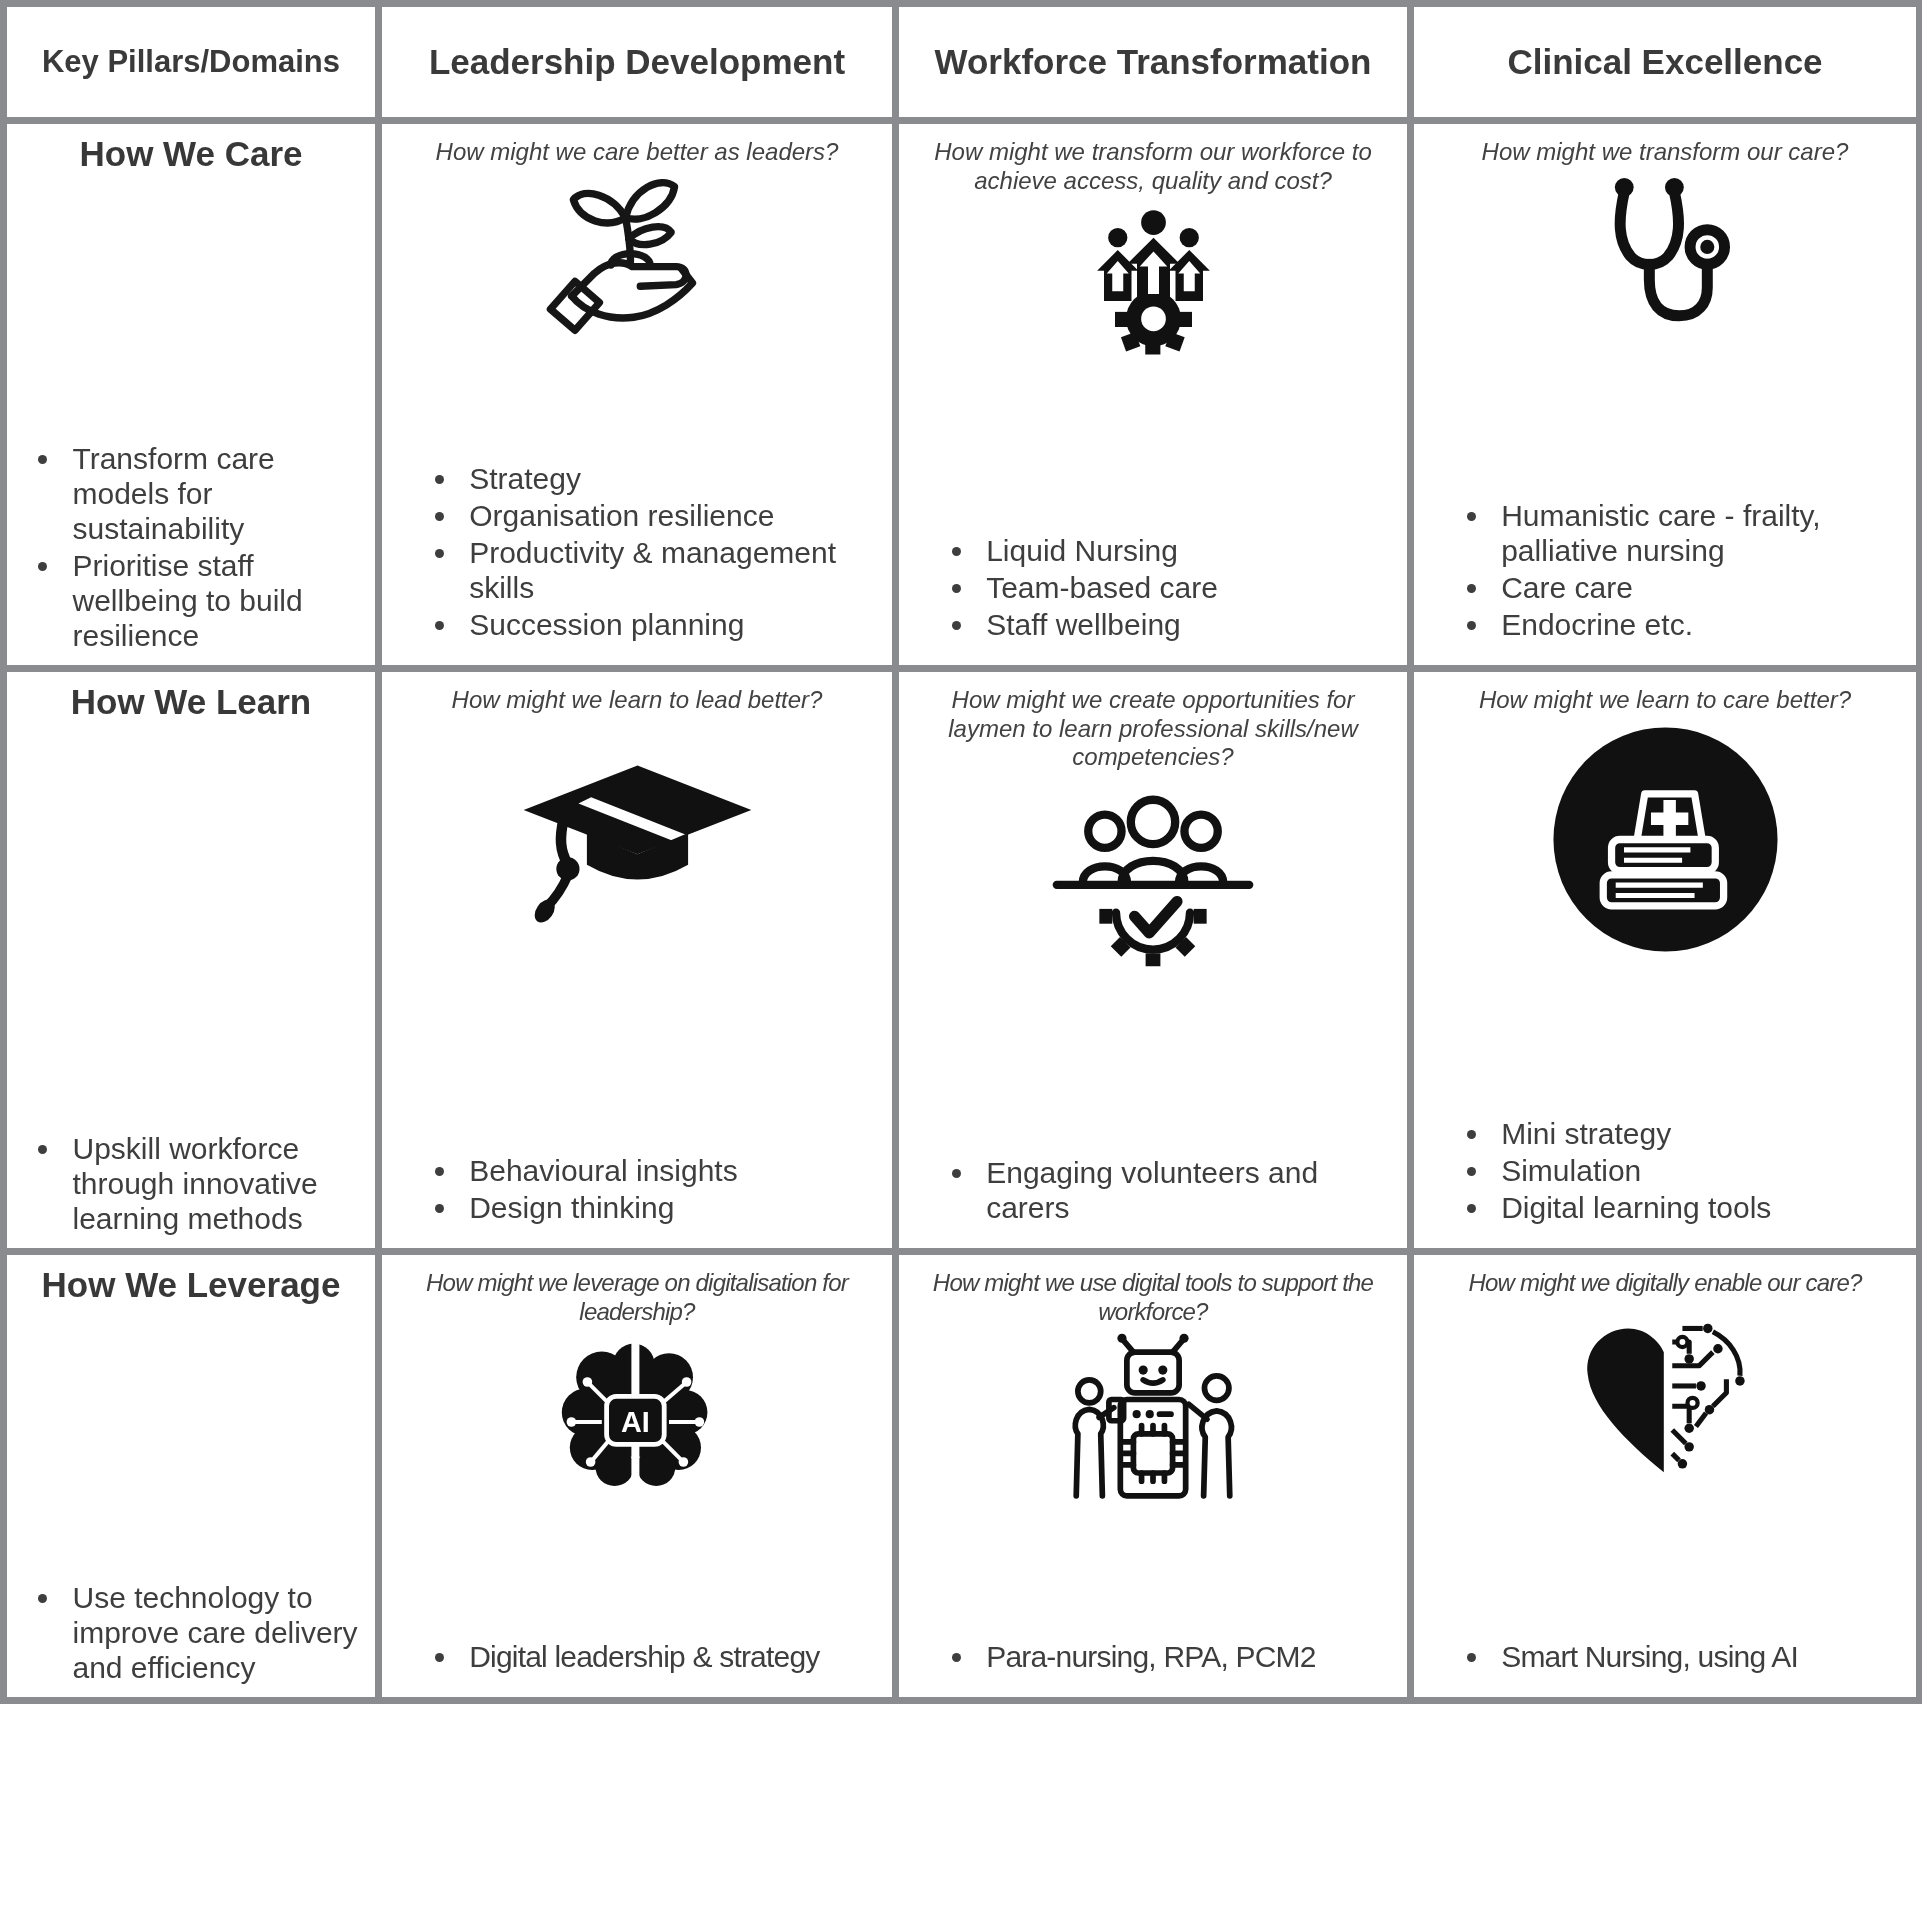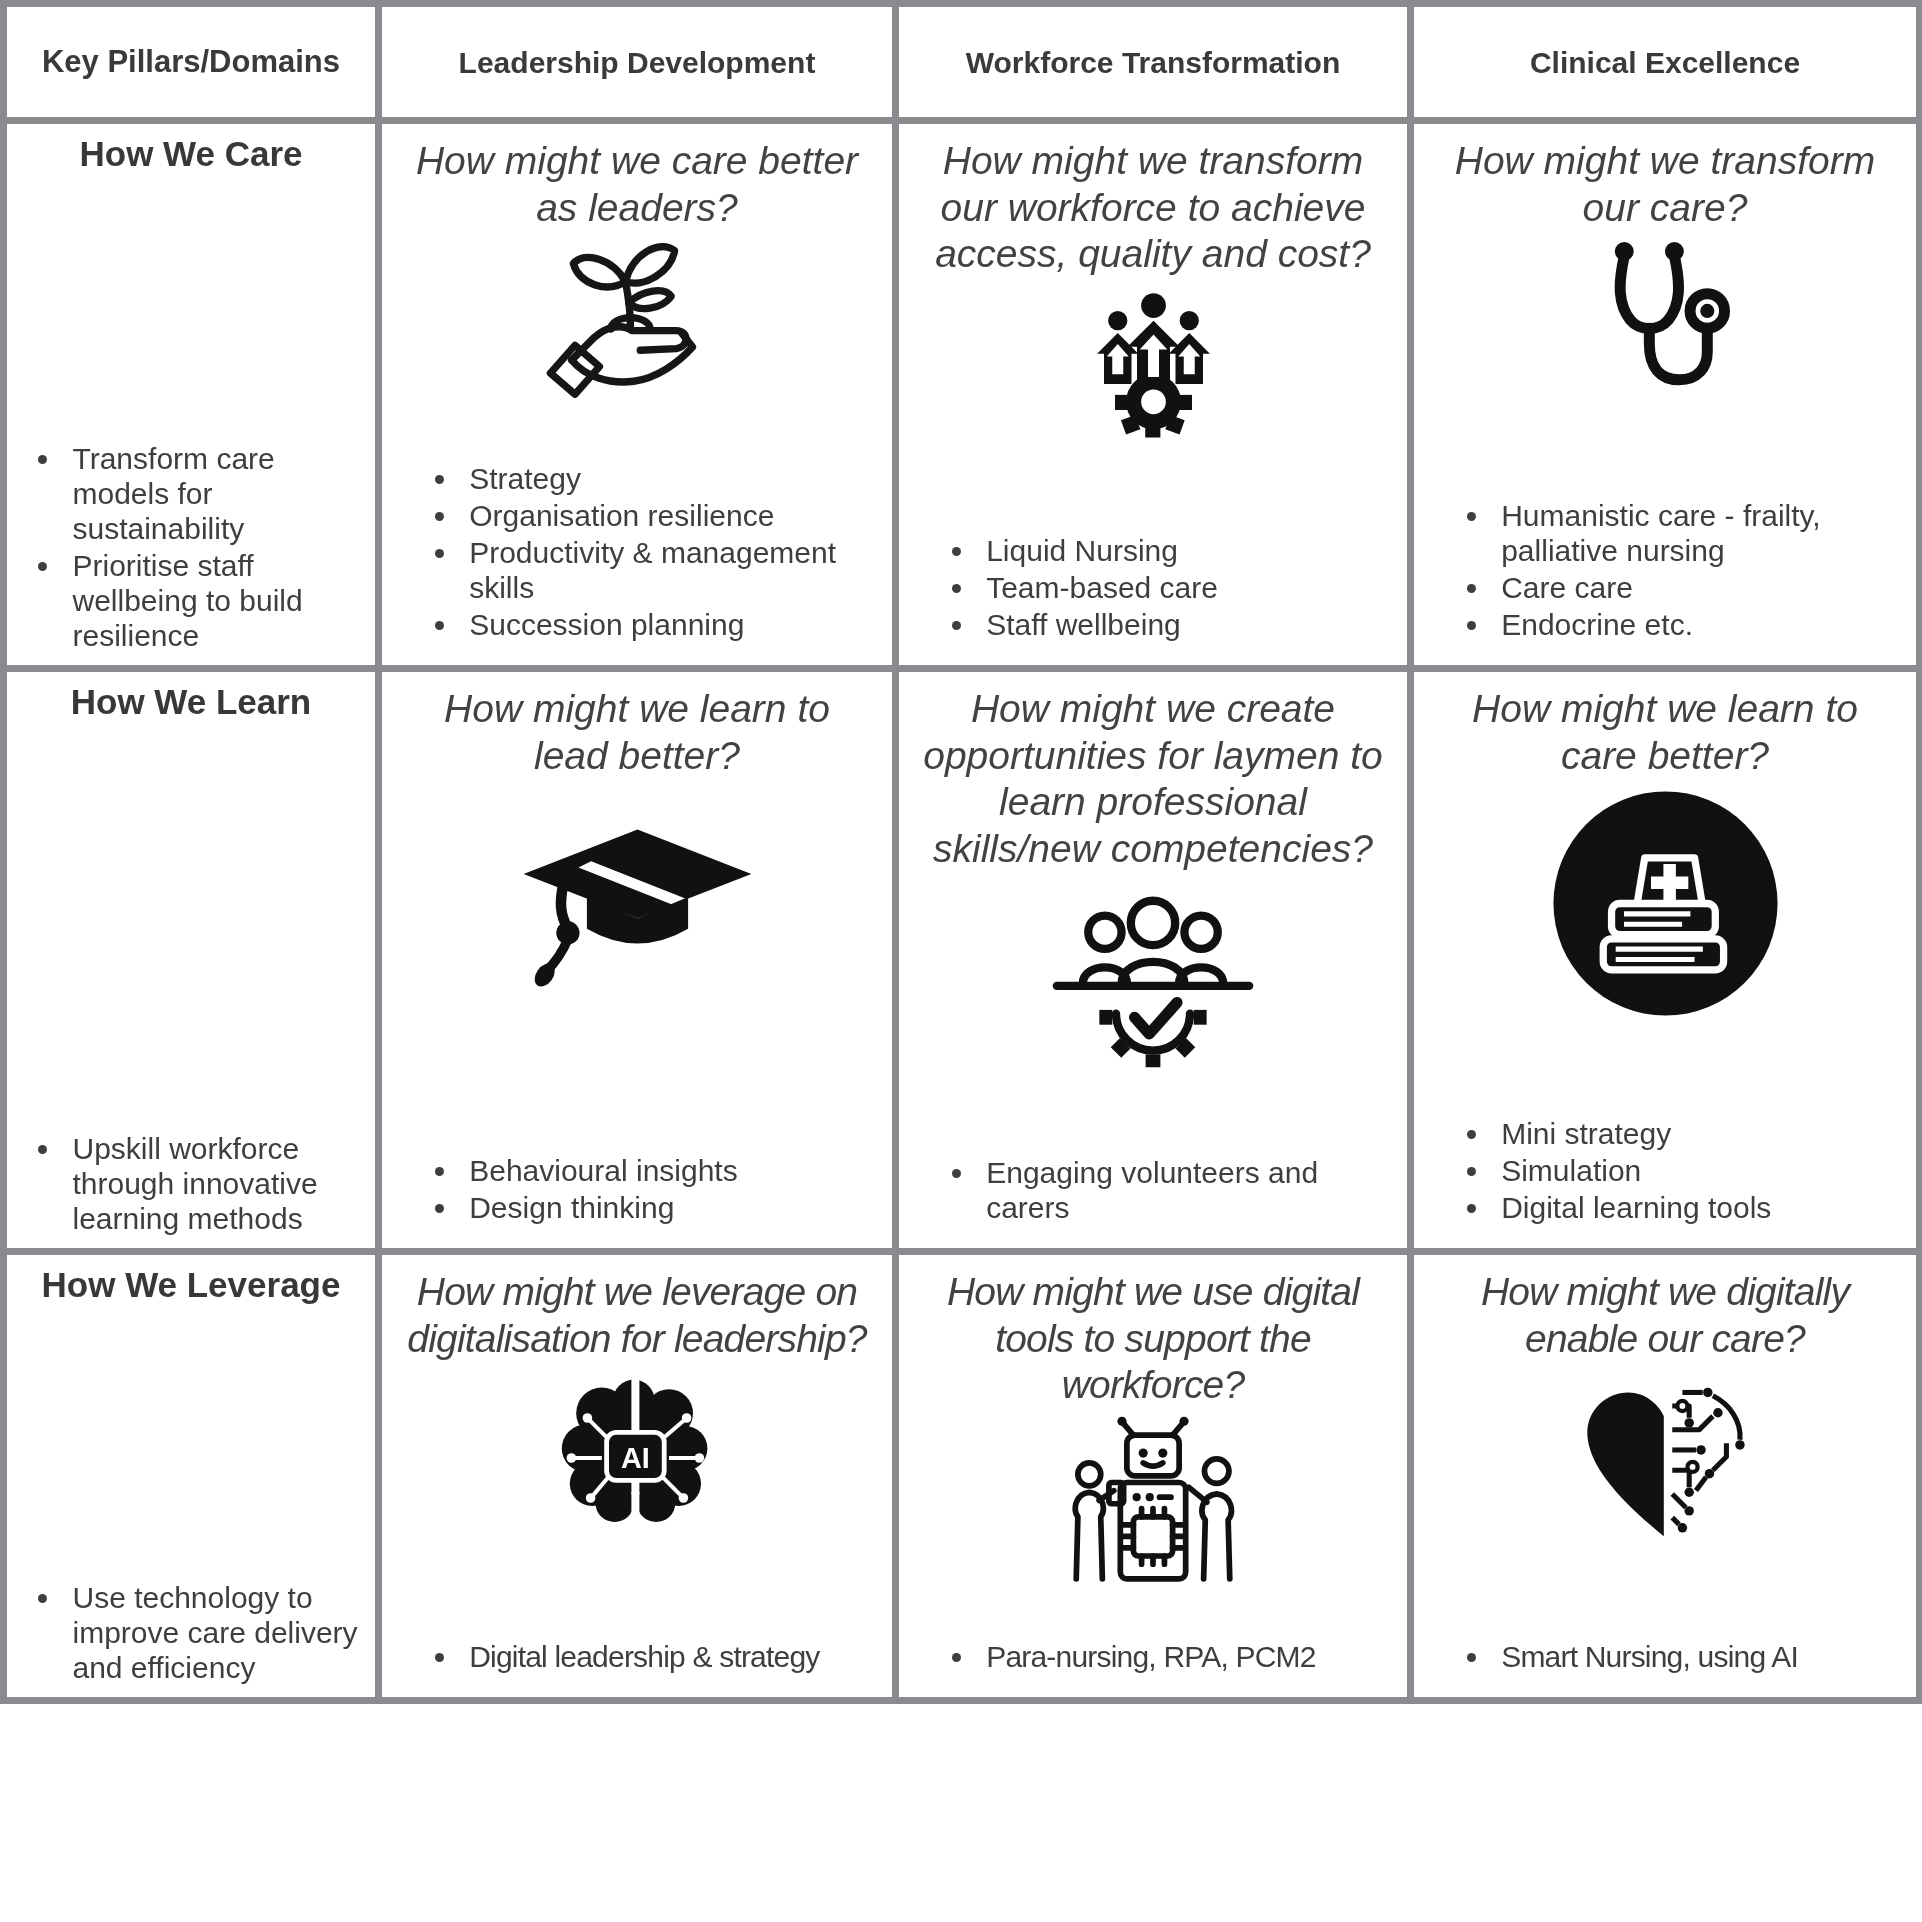--- a/index.html
+++ b/index.html
@@ -10,30 +10,30 @@
   .grid{
     position:absolute;left:0;top:0;width:1923px;height:1704px;
     background:#898b8e;display:grid;box-sizing:border-box;
     grid-template-columns:368px 510px 508px 502px;
     grid-template-rows:110px 541px 576px 442px;
     gap:7px;padding:7px;
   }
   .cell{background:#ffffff;overflow:hidden;box-sizing:border-box;}
   
   .hcell{display:flex;align-items:center;justify-content:center;text-align:center;
-    font-weight:700;font-size:30px;color:#3a3a3a;line-height:1.1;}
+    font-weight:700;font-size:35px;color:#3a3a3a;line-height:1.1;}
   .hcell.small{font-size:31px;}
   
   .pcell{display:flex;flex-direction:column;justify-content:space-between;padding:9.2px 12.3px;}
   .ptitle{text-align:center;font-weight:700;font-size:35px;color:#383838;line-height:1.2;margin:0 0 3.1px 0;}
   ul.blist{margin:1.5px 0 0 0;padding:0 3.1px 0 44px;font-size:30px;line-height:1.16;color:#3e3e3e;list-style:disc outside;}
   ul.blist li{margin:2.3px 0;padding-left:9.2px;}
   
   .ccell{display:flex;flex-direction:column;padding:9.2px 17px 15.3px;}
-  .q{font-style:italic;text-align:center;font-size:39px;line-height:1.2;color:#424242;margin:4.6px 3.1px 0;}
+  .q{font-style:italic;text-align:center;font-size:24px;line-height:1.2;color:#424242;margin:4.6px 3.1px 0;}
   .iconwrap{flex:1;display:flex;align-items:flex-start;justify-content:center;min-height:115px;}
   .ccell ul.blist{padding-left:61px;margin-bottom:4.6px;}
   .narrow .q, .narrow ul.blist{letter-spacing:-0.8px;}
   svg{display:block;}
 </style>
 </head>
 <body>
 
 <div class="canvas">
   <div class="grid">

